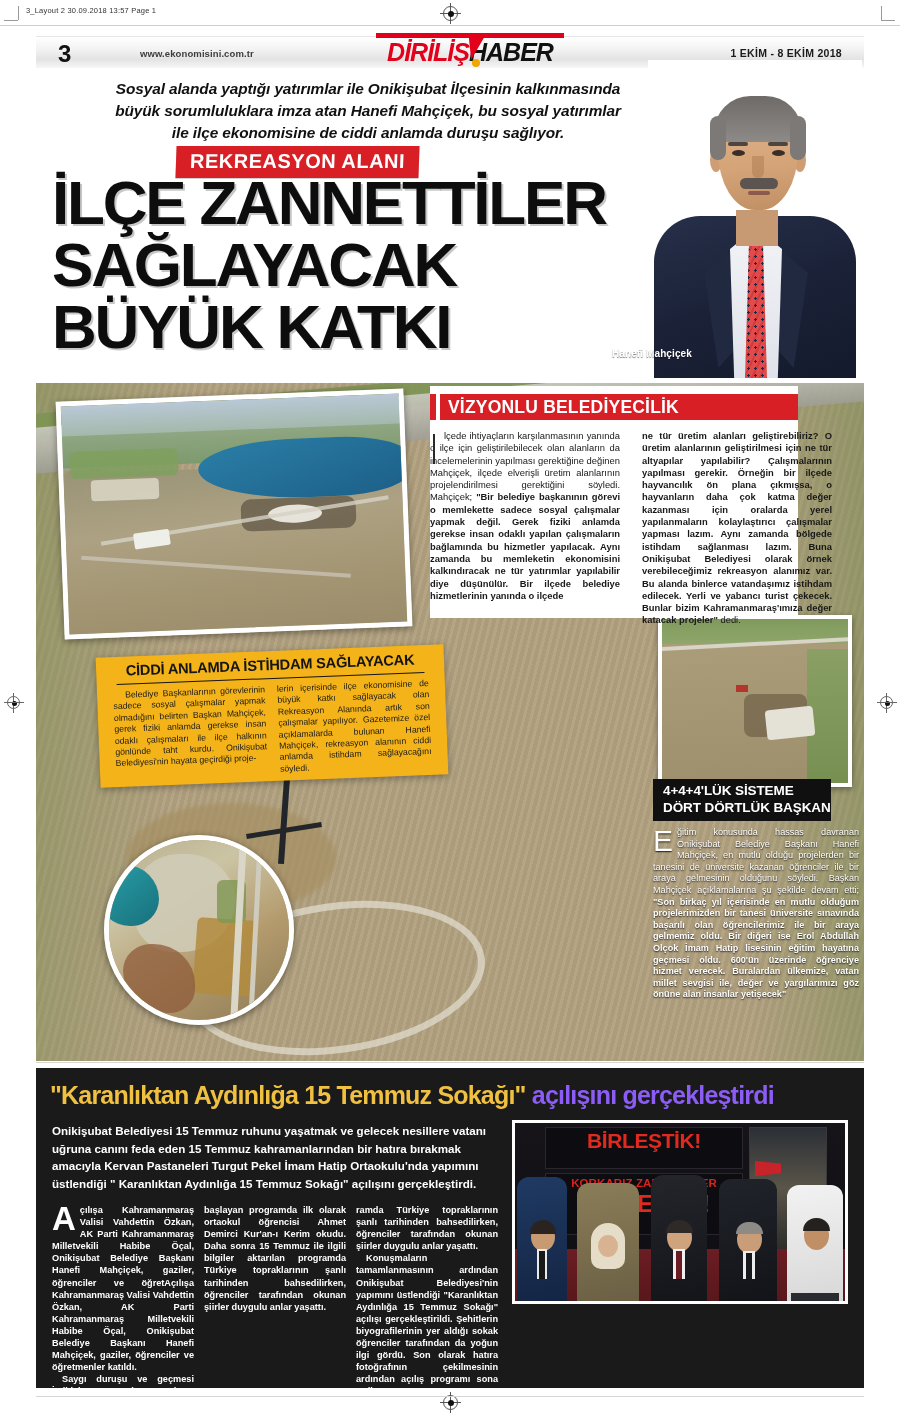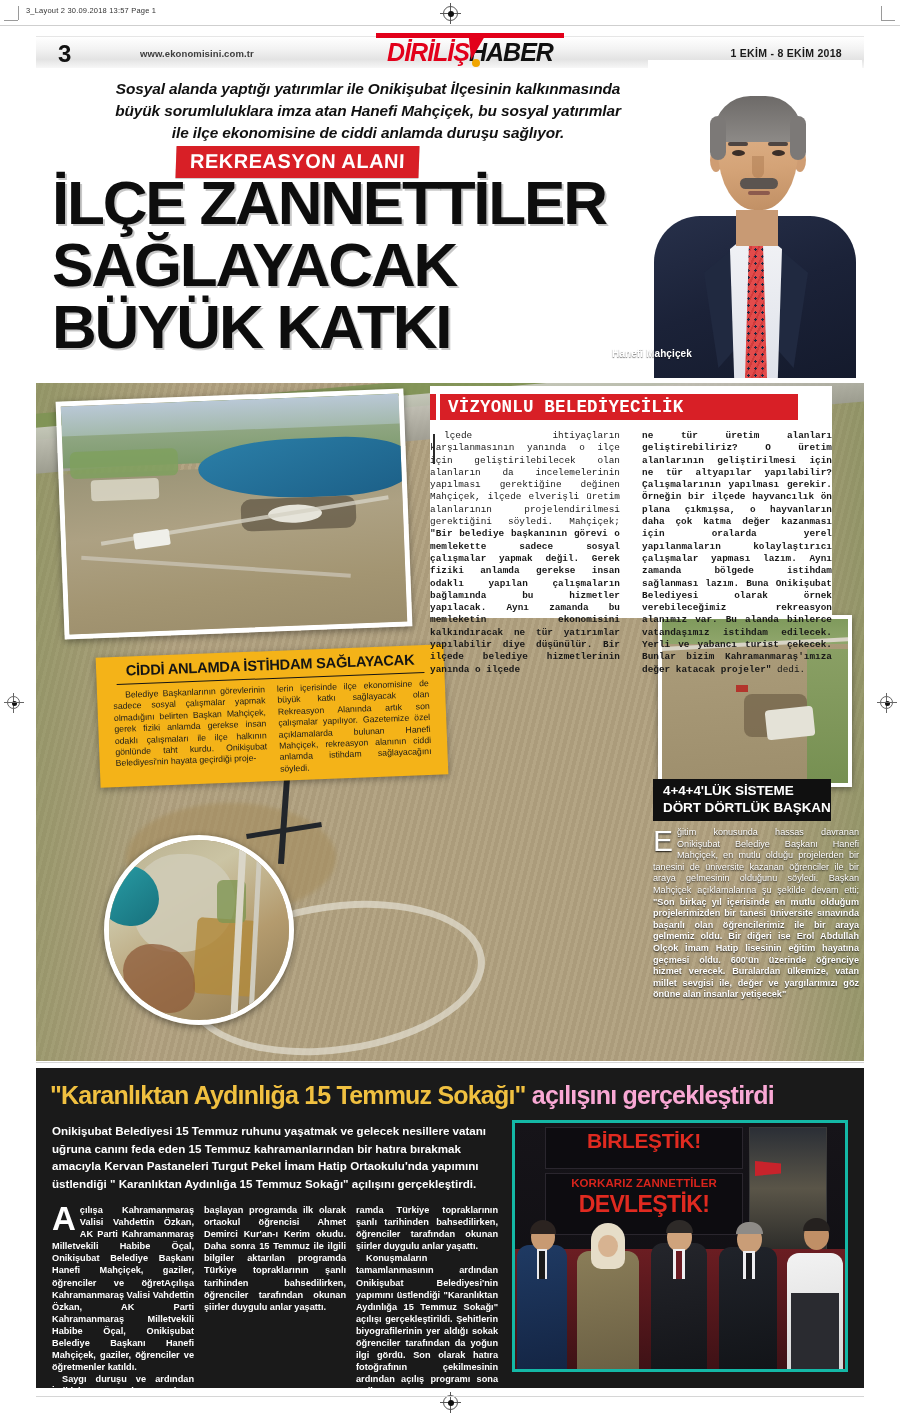--- a/index.html
+++ b/index.html
@@ -339,23 +339,22 @@
     background:#8e5b3a;opacity:.75;border-radius:40% 60% 36% 64%;}
   .pc-hwy{position:absolute;left:70%;top:0;width:7px;height:100%;
     background:#dad6c8;transform:rotate(3deg);}
   .pc-hwy2{position:absolute;left:80%;top:0;width:5px;height:100%;
     background:#cfcbbd;transform:rotate(3deg);}
   .pc-green{position:absolute;left:60%;top:22%;width:16%;height:24%;
     background:#7f9652;opacity:.8;border-radius:6px;}
 
   
   .vizyon-block {
-    position:absolute; left:430px; top:386px; width:402px; height:232px;
+    position:absolute; left:430px; top:386px; width:368px; height:232px;
     background:#ffffff;
-    font-family:Liberation Mono, monospace;
   }
   .vizyon-head {
     position:absolute; left:0; top:8px; width:368px; height:26px;
     background:#d81f26;
   }
   .vizyon-head-tick {
     position:absolute; left:0; top:8px; width:6px; height:26px; background:#d81f26;
   }
   .vizyon-head-title {
     position:absolute; left:18px; top:11px;
@@ -426,43 +425,43 @@
   .bottom-panel {
     position:absolute; left:36px; top:1068px; width:828px; height:320px;
     background:#1a1a1a;
   }
   .bp-headline {
     position:absolute; left:14px; top:12px; width:800px;
     font-size:25px; font-weight:bold; letter-spacing:-.8px; line-height:30px;
     white-space:nowrap;
   }
   .bp-headline .yellow { color:#f0c040; }
-  .bp-headline .white { color:#f9a8d4; }
+  .bp-headline .white { color:#8b5cf6; }
   .bp-intro {
     position:absolute; left:16px; top:54px; width:440px;
     color:#ffffff; font-size:11.6px; line-height:17.6px; font-weight:bold;
   }
   .bp-col {
     position:absolute; top:136px; width:142px;
     color:#ffffff; font-size:9.2px; line-height:12.1px; text-align:justify;
     font-weight:bold;
   }
   .bp-col.c1 { left:16px; }
   .bp-col.c2 { left:168px; }
   .bp-col.c3 { left:320px; }
   .bp-drop {
     float:left; font-size:33px; line-height:26px; font-weight:bold;
     padding:2px 4px 0 0; color:#fff;
   }
   .bp-indent { text-indent:10px; }
 
   
   .bp-photo {
-    position:absolute; left:476px; top:52px; width:336px; height:252px;
-    border:3px solid #14b8a6; overflow:hidden; background:#ffffff;
+    position:absolute; left:476px; top:52px; width:336px; height:184px;
+    border:3px solid #ffffff; overflow:hidden; background:#ffffff;
   }
   .bpp-wall {
     position:absolute; inset:0;
     background:linear-gradient(180deg,#161419 0%,#0e0d11 100%);
   }
   .bpp-banner1 {
     position:absolute; left:30px; top:4px; width:198px; height:42px;
     background:#0d0c10; border:1px solid #2a262e;
   }
   .bpp-b1t {
@@ -668,21 +667,21 @@
   <div class="page-border-top"></div>
 
   <div class="bottom-panel">
     <div class="bp-headline">
       <span class="yellow">"Karanlıktan Aydınlığa 15 Temmuz Sokağı"</span><span class="white"> açılışını gerçekleştirdi</span>
     </div>
     <div class="bp-intro">Onikişubat Belediyesi 15 Temmuz ruhunu yaşatmak ve gelecek nesillere vatanı uğruna canını feda eden 15 Temmuz kahramanlarından bir hatıra bırakmak amacıyla Kervan Pastaneleri Turgut Pekel İmam Hatip Ortaokulu'nda yapımını üstlendiği " Karanlıktan Aydınlığa 15 Temmuz Sokağı" açılışını gerçekleştirdi.</div>
 
     <div class="bp-col c1">
       <span class="bp-drop">A</span><span>çılışa Kahramanmaraş Valisi Vahdettin Özkan, AK Parti Kahramanmaraş Milletvekili Habibe Öçal, Onikişubat Belediye Başkanı Hanefi Mahçiçek, gaziler, öğrenciler ve öğretAçılışa Kahramanmaraş Valisi Vahdettin Özkan, AK Parti Kahramanmaraş Milletvekili Habibe Öçal, Onikişubat Belediye Başkanı Hanefi Mahçiçek, gaziler, öğrenciler ve öğretmenler katıldı.</span>
-      <div class="bp-indent" style="margin-top:0;">Saygı duruşu ve ardından İstiklal Marşı'nın okunmasıyla</div>
+      <div class="bp-indent" style="margin-top:0;">Saygı duruşu ve geçmesi İstiklal Marşı'nın okunmasıyla</div>
     </div>
     <div class="bp-col c2">
       <div>başlayan programda ilk olarak ortaokul öğrencisi Ahmet Demirci Kur'an-ı Kerim okudu. Daha sonra 15 Temmuz ile ilgili bilgiler aktarılan programda Türkiye topraklarının şanlı tarihinden bahsedilirken, öğrenciler tarafından okunan şiirler duygulu anlar yaşattı.</div>
     </div>
     <div class="bp-col c3">
       <div>ramda Türkiye topraklarının şanlı tarihinden bahsedilirken, öğrenciler tarafından okunan şiirler duygulu anlar yaşattı.</div>
       <div class="bp-indent">Konuşmaların tamamlanmasının ardından Onikişubat Belediyesi'nin yapımını üstlendiği "Karanlıktan Aydınlığa 15 Temmuz Sokağı" açılışı gerçekleştirildi. Şehitlerin biyografilerinin yer aldığı sokak öğrenciler tarafından da yoğun ilgi gördü. Son olarak hatıra fotoğrafının çekilmesinin ardından açılış programı sona erdi.</div>
     </div>
 
     <div class="bp-photo">

